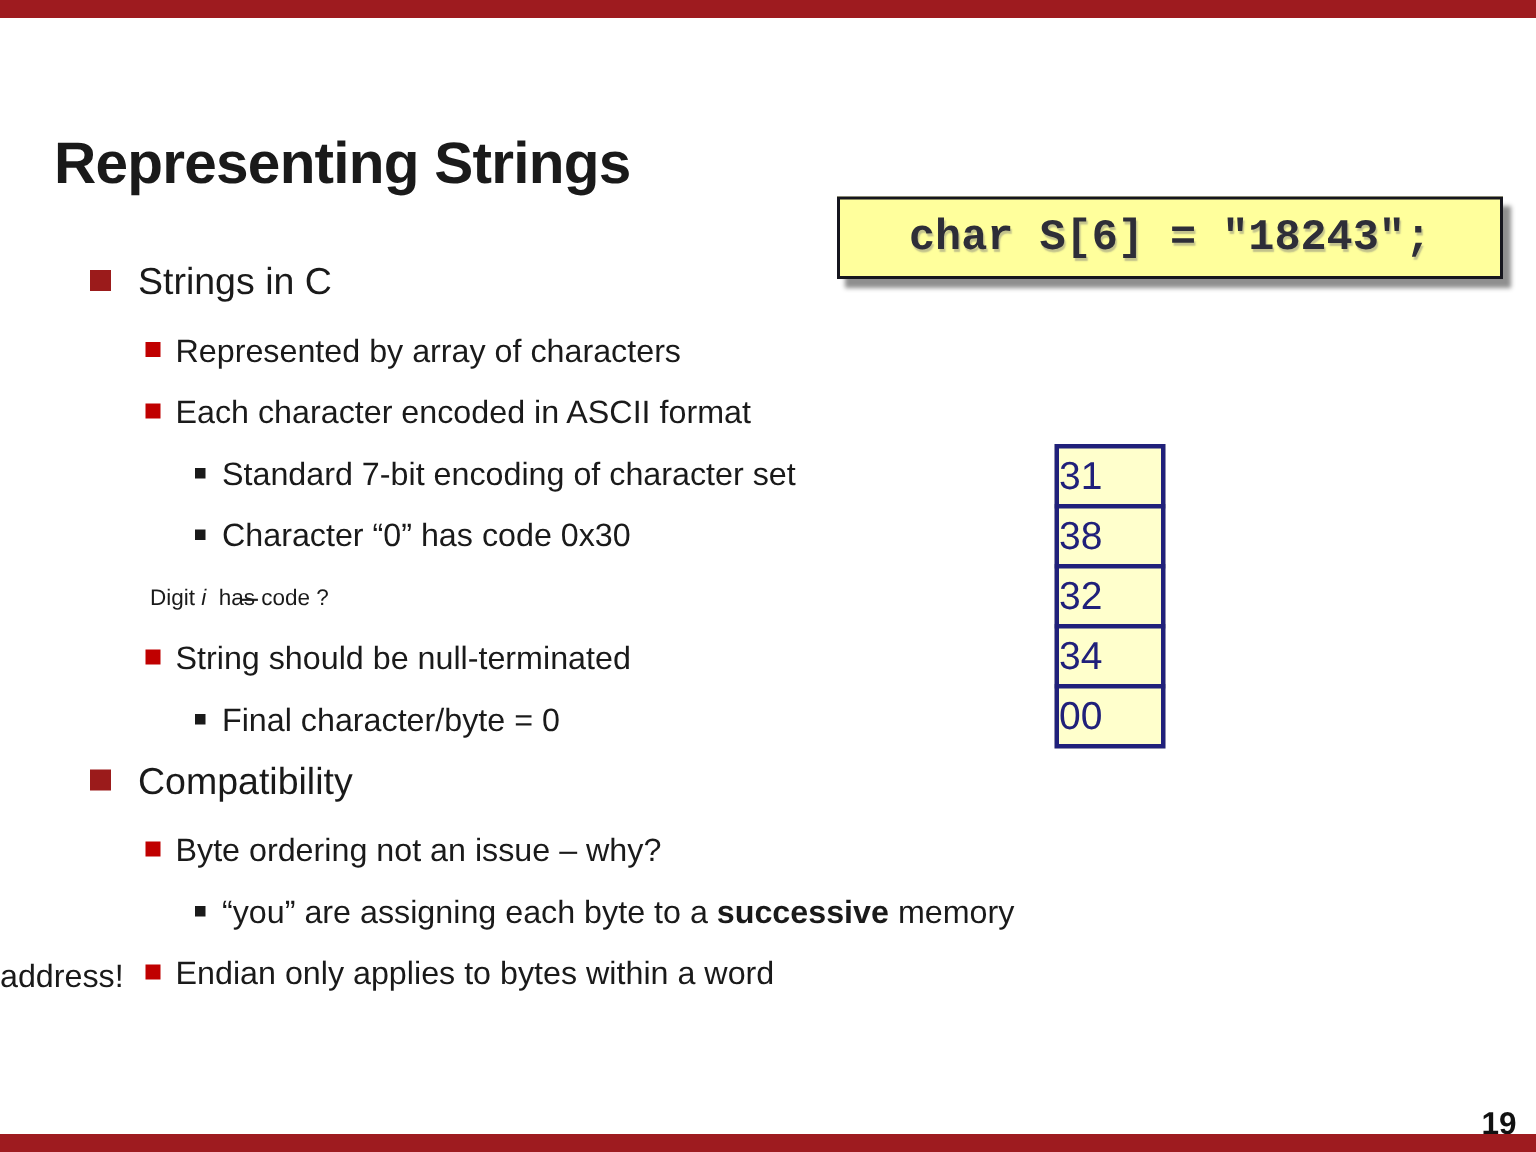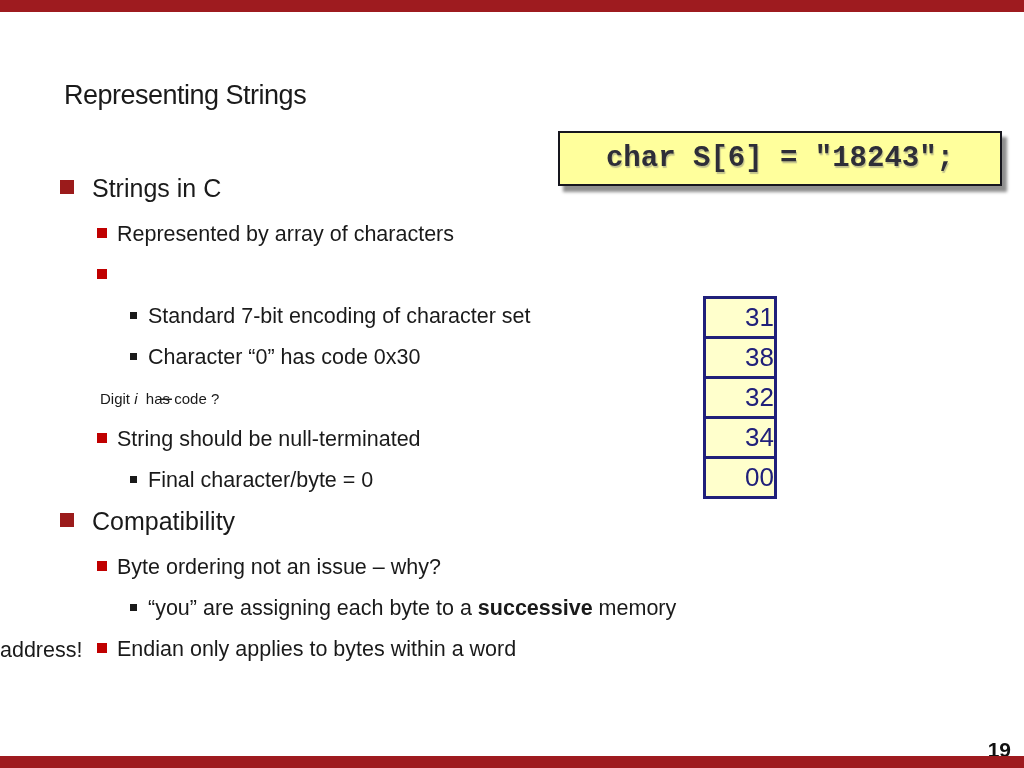--- a/index.html
+++ b/index.html
@@ -20,24 +20,24 @@
     left: 0;
     width: 1024px;
     height: 12px;
     background: var(--accent, #9E1B1F);
   }
   .edge-bar.top { top: 0; }
   .edge-bar.bottom { bottom: 0; }
 
   .slide-title {
     position: absolute;
-    left: 64px;
+    left: 36px;
     top: 62px;
-    font-size: 27px;
-    font-weight: 400;
+    font-size: 39px;
+    font-weight: 700;
     letter-spacing: -0.5px;
     color: #1a1a1a;
     white-space: nowrap;
   }
 
   
   .code-box {
     position: absolute;
     left: 558px;
     top: 131px;
@@ -116,21 +116,21 @@
   .mem-cell {
     box-sizing: border-box;
     width: 74px;
     height: 43px;
     margin-top: -3px;
     border: 3px solid var(--mem-border, #20207A);
     background: var(--mem-bg, #FFFFCC);
     color: var(--mem-border, #20207A);
     font-size: 26px;
     line-height: 37px;
-    text-align: right;
+    text-align: left;
   }
   .mem-cell:first-child { margin-top: 0; }
 
   .page-number {
     position: absolute;
     right: 13px;
     top: 738px;
     font-size: 21px;
     font-weight: 700;
     color: #111;
@@ -143,21 +143,21 @@
 
 <h1 class="slide-title">Representing Strings</h1>
 
 <div class="code-box">
   <span class="code">char S[6] = "18243";</span>
 </div>
 
 <div class="bullets">
     <div class="line l1"><span class="bullet"></span><span class="txt"><span>Strings in C</span></span></div>
     <div class="line l2"><span class="bullet"></span><span class="txt"><span>Represented by </span><span style="font-weight: 400;">array</span><span> of characters</span></span></div>
-    <div class="line l2"><span class="bullet"></span></div>
+    <div class="line l2"><span class="bullet"></span><span class="txt"><span>Each character encoded in ASCII format</span></span></div>
     <div class="line l3"><span class="bullet"></span><span class="txt"><span>Standard 7-bit encoding of character set</span></span></div>
     <div class="line l3"><span class="bullet"></span><span class="txt"><span>Character “0” has code 0x30</span></span></div>
     <div class="line l4"><span class="bullet">–</span><span class="txt"><span>Digit </span><span style="font-style: italic;">i</span><span>  has code ?</span></span></div>
     <div class="line l2"><span class="bullet"></span><span class="txt"><span>String should be null-terminated</span></span></div>
     <div class="line l3"><span class="bullet"></span><span class="txt"><span>Final character/byte = 0</span></span></div>
     <div class="line l1"><span class="bullet"></span><span class="txt"><span>Compatibility</span></span></div>
     <div class="line l2"><span class="bullet"></span><span class="txt"><span>Byte ordering not an issue – why?</span></span></div>
     <div class="line l3"><span class="bullet"></span><span class="txt"><span>“you” are assigning each byte to a </span><span style="font-weight: 700;">successive</span><span> memory address!</span></span></div>
     <div class="line l2"><span class="bullet"></span><span class="txt"><span>Endian only applies to bytes within a word</span></span></div>
   </div>

